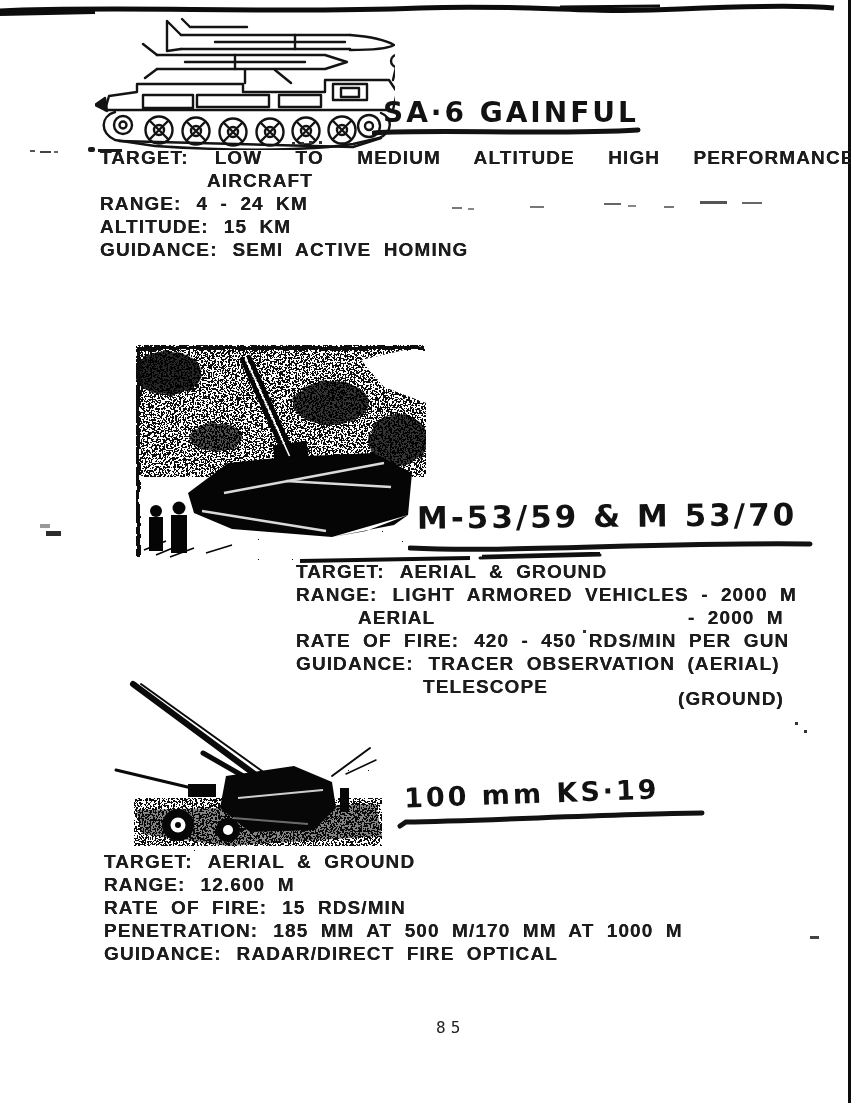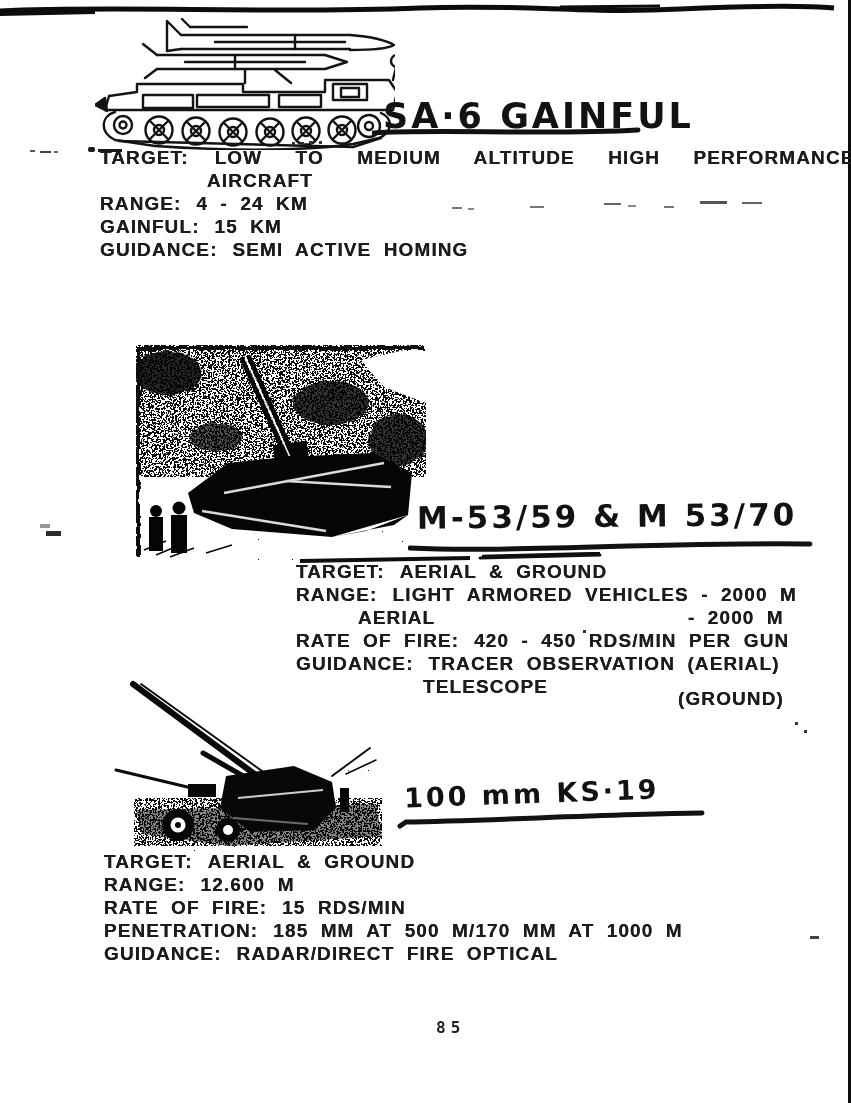--- a/index.html
+++ b/index.html
@@ -17,21 +17,21 @@
   .m53-aerial-left{margin-left:62px;}
   .m53-aerial-right{position:absolute;left:392px;top:0;}
   .m53-tel-left{margin-left:127px;margin-top:24px;}
   .m53-tel-right{position:absolute;left:382px;top:12px;}
   
   .hand{position:absolute;font-family:"DejaVu Sans",sans-serif;font-weight:600;
         white-space:nowrap;color:#121212;letter-spacing:3px;}
   .underline{position:absolute;pointer-events:none;}
   .art{position:absolute;}
   .pageno{position:absolute;left:436px;top:1018px;font-family:"DejaVu Sans Mono",monospace;
-          font-size:16px;letter-spacing:5px;color:#222;font-weight:700;}
+          font-size:16px;letter-spacing:5px;color:#222;font-weight:400;}
   svg{display:block;}
   .photo{position:absolute;}
 </style>
 </head>
 <body>
 
 <svg width="0" height="0" style="position:absolute" aria-hidden="true">
   <defs>
     <filter id="spk-d" x="0%" y="0%" width="100%" height="100%">
       <feTurbulence type="fractalNoise" baseFrequency="0.55" numOctaves="3" seed="7"></feTurbulence>
@@ -123,37 +123,37 @@
         <circle cx="247" cy="120" r="13.5" fill="#ffffff"></circle>
           <circle cx="247" cy="120" r="5"></circle>
         <path d="M238,111 L256,129 M256,111 L238,129"></path>
       </g>
       <circle cx="274" cy="116" r="11" fill="#ffffff"></circle>
         <circle cx="274" cy="116" r="4"></circle>
       <path d="M24,131 L258,137 L286,128"></path>
     </g>
   </svg>
 
-  <div class="hand" style="left:383px;top:96px;font-size:35px">SA·6 GAINFUL</div>
+  <div class="hand" style="left:383px;top:96px;font-size:28px">SA·6 GAINFUL</div>
   <svg class="underline" style="left:372px;top:124px" width="272" height="16">
     <path d="M2,9 C60,5 180,11 266,6" stroke="#121212" stroke-width="5" fill="none" stroke-linecap="round"></path>
   </svg>
 
   <div class="typed" style="left:100px;top:146px">
     <div class="spec-line">
       <span class="lbl wide-gap">TARGET:</span><span class="spread">LOW TO MEDIUM ALTITUDE HIGH PERFORMANCE</span>
     </div>
     <div class="spec-line">
       <span class="cont-1">AIRCRAFT</span>
     </div>
     <div class="spec-line">
       <span class="lbl">RANGE:</span><span>4 - 24 KM</span>
     </div>
     <div class="spec-line">
-      <span class="lbl">GAINFUL:</span><span>15 KM</span>
+      <span class="lbl">ALTITUDE:</span><span>15 KM</span>
     </div>
     <div class="spec-line">
       <span class="lbl">GUIDANCE:</span><span>SEMI ACTIVE HOMING</span>
     </div>
   </div>
 
   <div class="art" style="left:30px;top:150px;width:5px;height:2px;background:#555"></div>
   <div class="art" style="left:40px;top:151px;width:11px;height:2px;background:#444"></div>
   <div class="art" style="left:54px;top:151px;width:4px;height:2px;background:#666"></div>
   <div class="art" style="left:88px;top:147px;width:7px;height:5px;background:#1a1a1a;border-radius:2px"></div>

